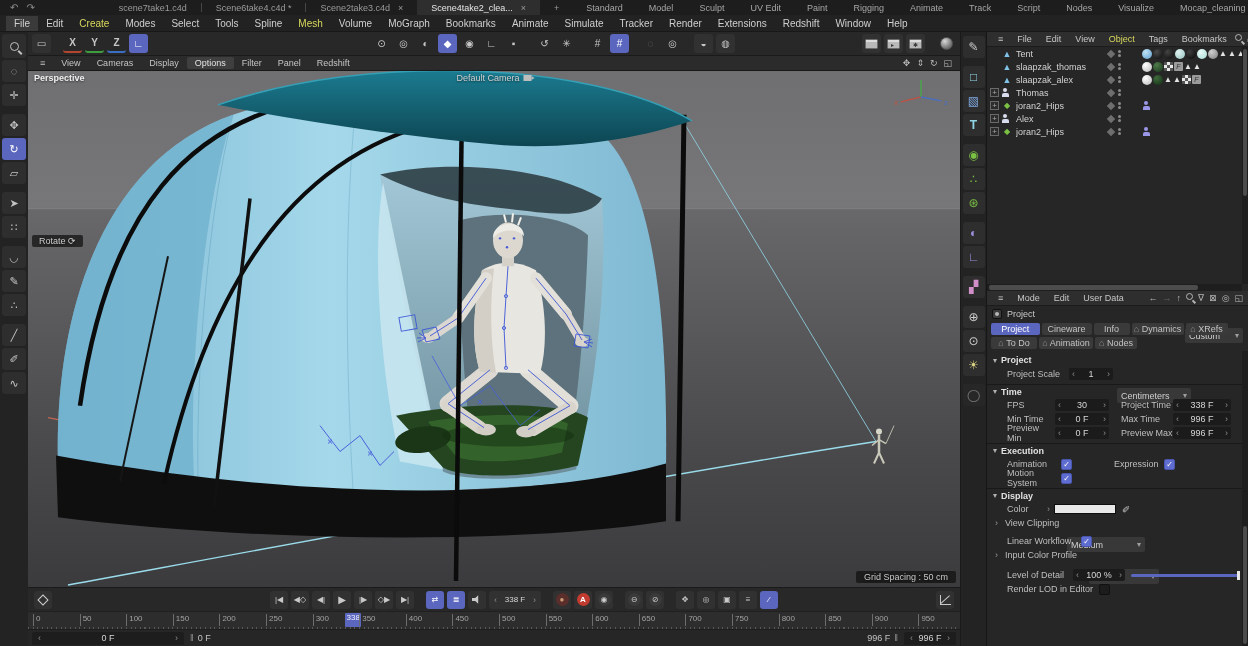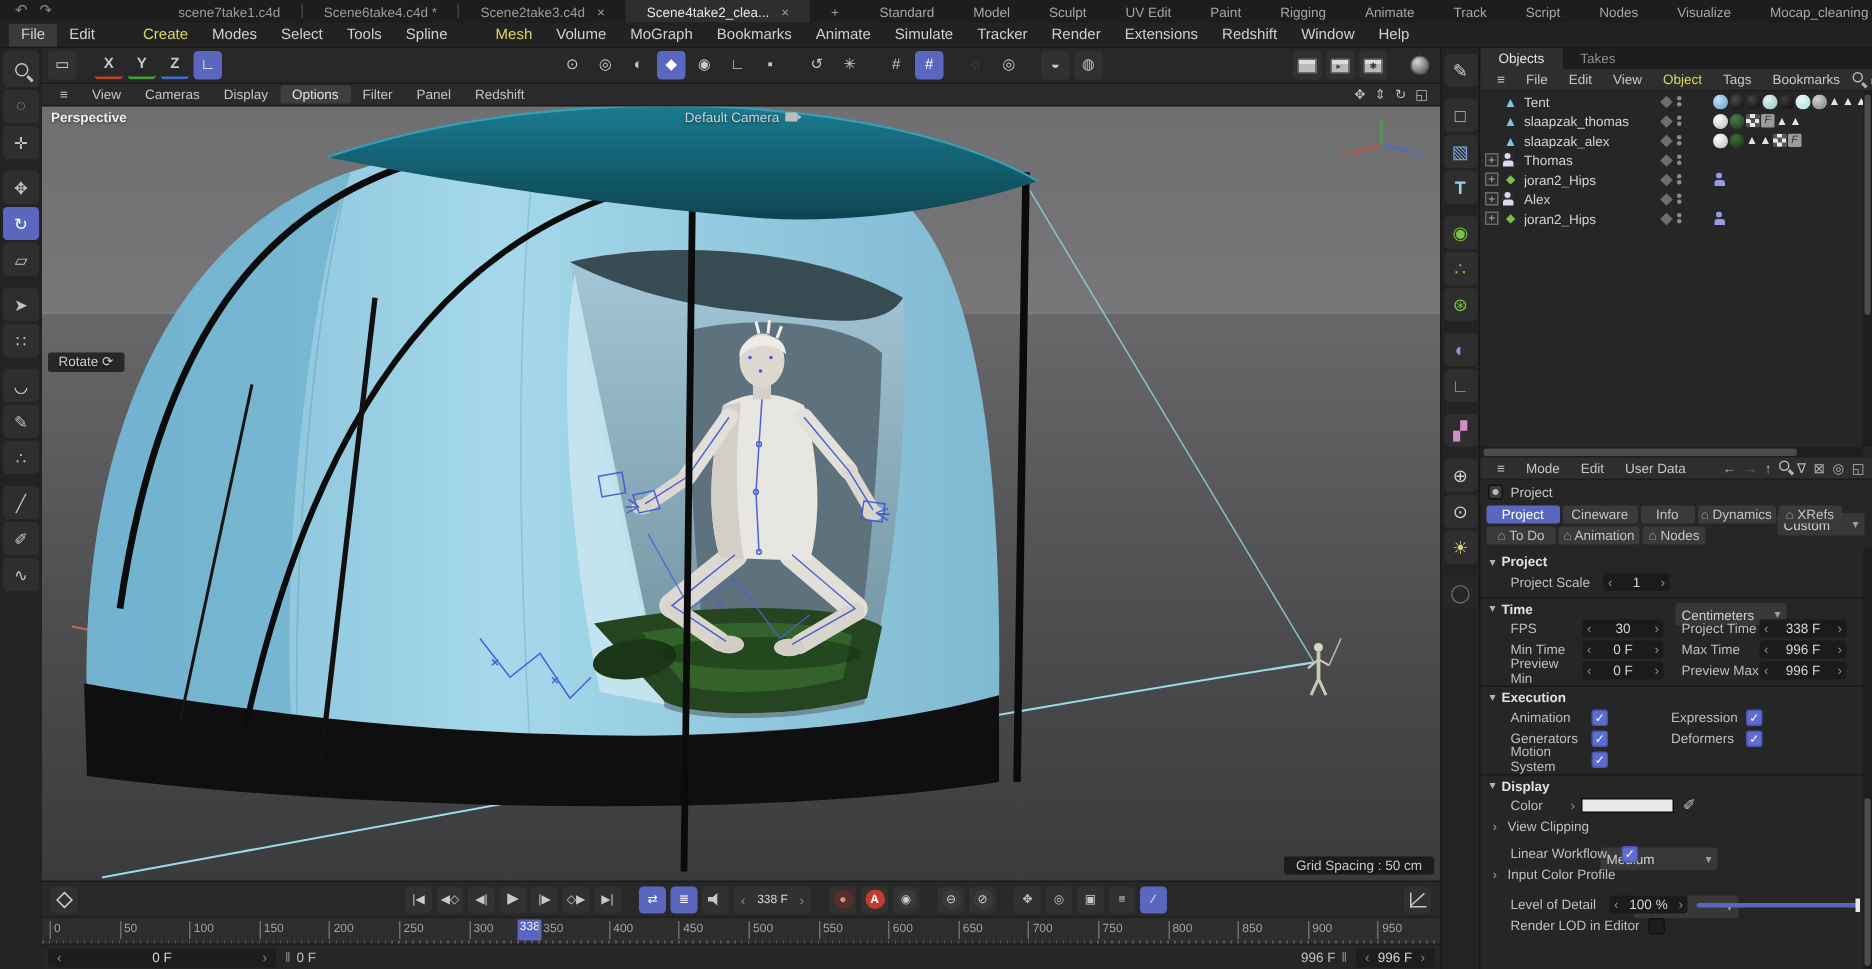--- a/index.html
+++ b/index.html
@@ -14,21 +14,21 @@
   .dtab { display:flex; align-items:center; height:100%; padding:0 14px; color:#9b9b9b; font-size:9px; white-space:nowrap; }
   .dtab.active { background:#2e2e2e; color:#e6e6e6; }
   .dtab .i-close { margin-left:8px; color:#9a9a9a; font-size:9px; }
   .dsep { width:1px; height:9px; background:#454545; }
   .layouts { margin-left:auto; display:flex; align-items:center; gap:0; height:100%; }
   .lay { padding:0 13px; color:#a6a6a6; font-size:9px; white-space:nowrap; }
 
   
   .menubar { height:17px; background:#222222; display:flex; align-items:center; padding-left:6px; gap:0; flex:0 0 auto; border-bottom:1px solid #181818; }
   .m-item { padding:2px 8px; color:#cfcfcf; font-size:10px; white-space:nowrap; }
-  .m-item.hl { color:#d8d85e;margin-left:16px; }
+  .m-item.hl { color:#d8d85e; }
   .m-item:first-child { background:#3a3a3a; }
 
   
   .content { flex:1; display:flex; min-height:0; }
 
   
   .ltools { width:28px; background:#232323; display:flex; flex-direction:column; align-items:center; padding-top:2px; gap:2px; flex:0 0 auto; }
   .lt { width:24px; height:22px; background:#2e2e2e; border-radius:3px; display:flex; align-items:center; justify-content:center; color:#c2c2c2; font-size:11px; flex:0 0 auto; }
   .lt.big { height:24px; }
   .lt.on { background:#5b66be; color:#fff; }
@@ -608,24 +608,20 @@
       <div class="rt gap"></div>
       <div class="rt">⊕</div>
       <div class="rt">⊙</div>
       <div class="rt" style="color:#d8d080">☀</div>
       <div class="rt gap"></div>
       <div class="rt" style="opacity:.45">◯</div>
     </div>
 
     <div class="rpanel">
 
-      <div class="ptabs">
-        <div class="ptab on">Objects</div>
-        <div class="ptab">Takes</div>
-      </div>
       <div class="pmenu">
         <span class="pm">≡</span>
         <span class="pm">File</span>
         <span class="pm">Edit</span>
         <span class="pm">View</span>
         <span class="pm hl">Object</span>
         <span class="pm">Tags</span>
         <span class="pm">Bookmarks</span>
         <span class="mics">
           <span class="mag2"></span>
@@ -859,26 +855,20 @@
         <div class="ghead">
             <span>Execution</span>
           </div>
         <div class="arow">
           <span class="al1" style="width:54px">Animation</span>
           <span class="cb on" style="margin-right:42px"></span>
           <span class="al2" style="width:50px">Expression</span>
           <span class="cb on"></span>
         </div>
         <div class="arow">
-          <span class="al1" style="width:54px">Generators</span>
-          <span class="cb on" style="margin-right:42px"></span>
-          <span class="al2" style="width:50px">Deformers</span>
-          <span class="cb on"></span>
-        </div>
-        <div class="arow">
           <span class="al1" style="width:54px">Motion System</span>
           <span class="cb on"></span>
         </div>
 
         <div class="ghead">
             <span>Display</span>
           </div>
         <div class="arow">
           <span class="al1" style="width:40px">Color</span>
           <span style="color:#8e8e8e;margin-right:4px">›</span>

